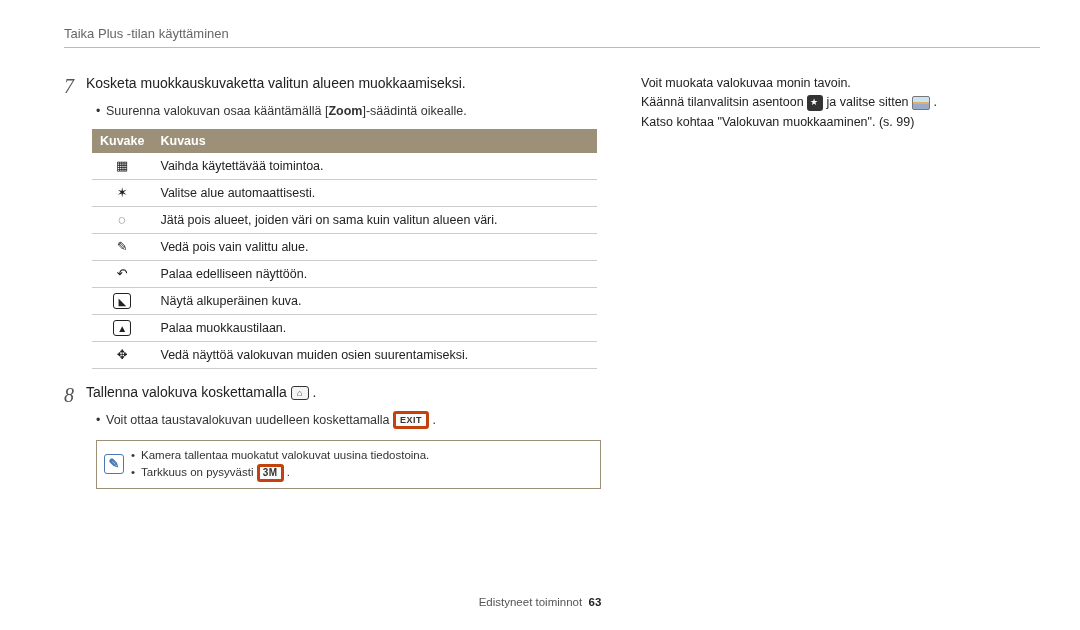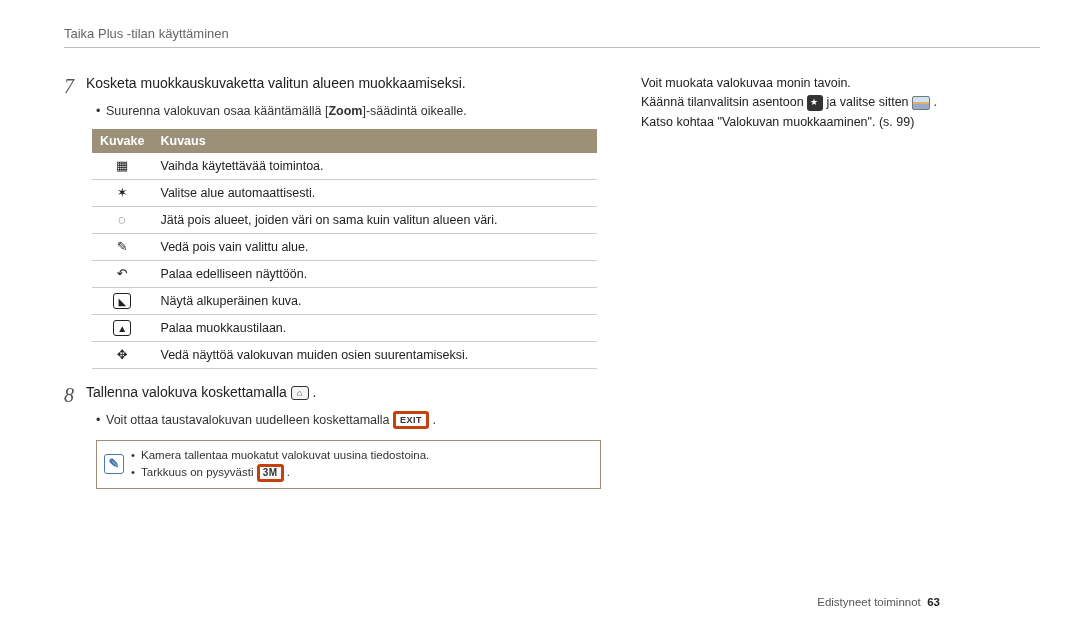--- a/index.html
+++ b/index.html
@@ -30,21 +30,21 @@
   .mode-dial::after { content: "★"; color: #fff; font-size: 9px; position: absolute; left: 3px; top: 1px; }
   .landscape-icon { display: inline-block; width: 18px; height: 14px; vertical-align: middle; background: linear-gradient(to top, #9ac 40%, #e8b05a 40%, #e8b05a 60%, #c9e4f5 60%); border: 1px solid #777; border-radius: 2px; }
   .note-box { display: flex; border: 1px solid #9c9079; margin-left: 32px; margin-top: 10px; width: 505px; }
   .note-icon { width: 34px; display: flex; align-items: center; justify-content: center; }
   .note-icon-inner { width: 20px; height: 20px; border: 1.5px solid #4a78b0; border-radius: 3px; color: #4a78b0; font-size: 13px; line-height: 18px; text-align: center; font-weight: bold; transform: rotate(0deg); }
   .note-body { padding: 6px 8px 6px 0; font-size: 11.5px; color: #333; }
   .note-body .dot { width: 10px; display: inline-block; }
   .note-body .line { line-height: 1.5; }
   .section-title { color: #2d74c4; font-size: 19px; font-weight: bold; margin-bottom: 10px; }
   .para { font-size: 12.5px; color: #222; line-height: 1.55; }
-  .footer { position: absolute; bottom: 22px; left: 0; width: 940px; text-align: right; font-size: 11.5px; color: #555; }
+  .footer { position: absolute; bottom: 22px; left: 0; width: 1080px; text-align: center; font-size: 11.5px; color: #555; }
   .footer .pn { font-weight: bold; color: #222; }
 </style>
 </head>
 <body>
 
 <div class="page">
 
   <div class="header-title">Taika Plus -tilan käyttäminen</div>
   <hr class="hr">
 

